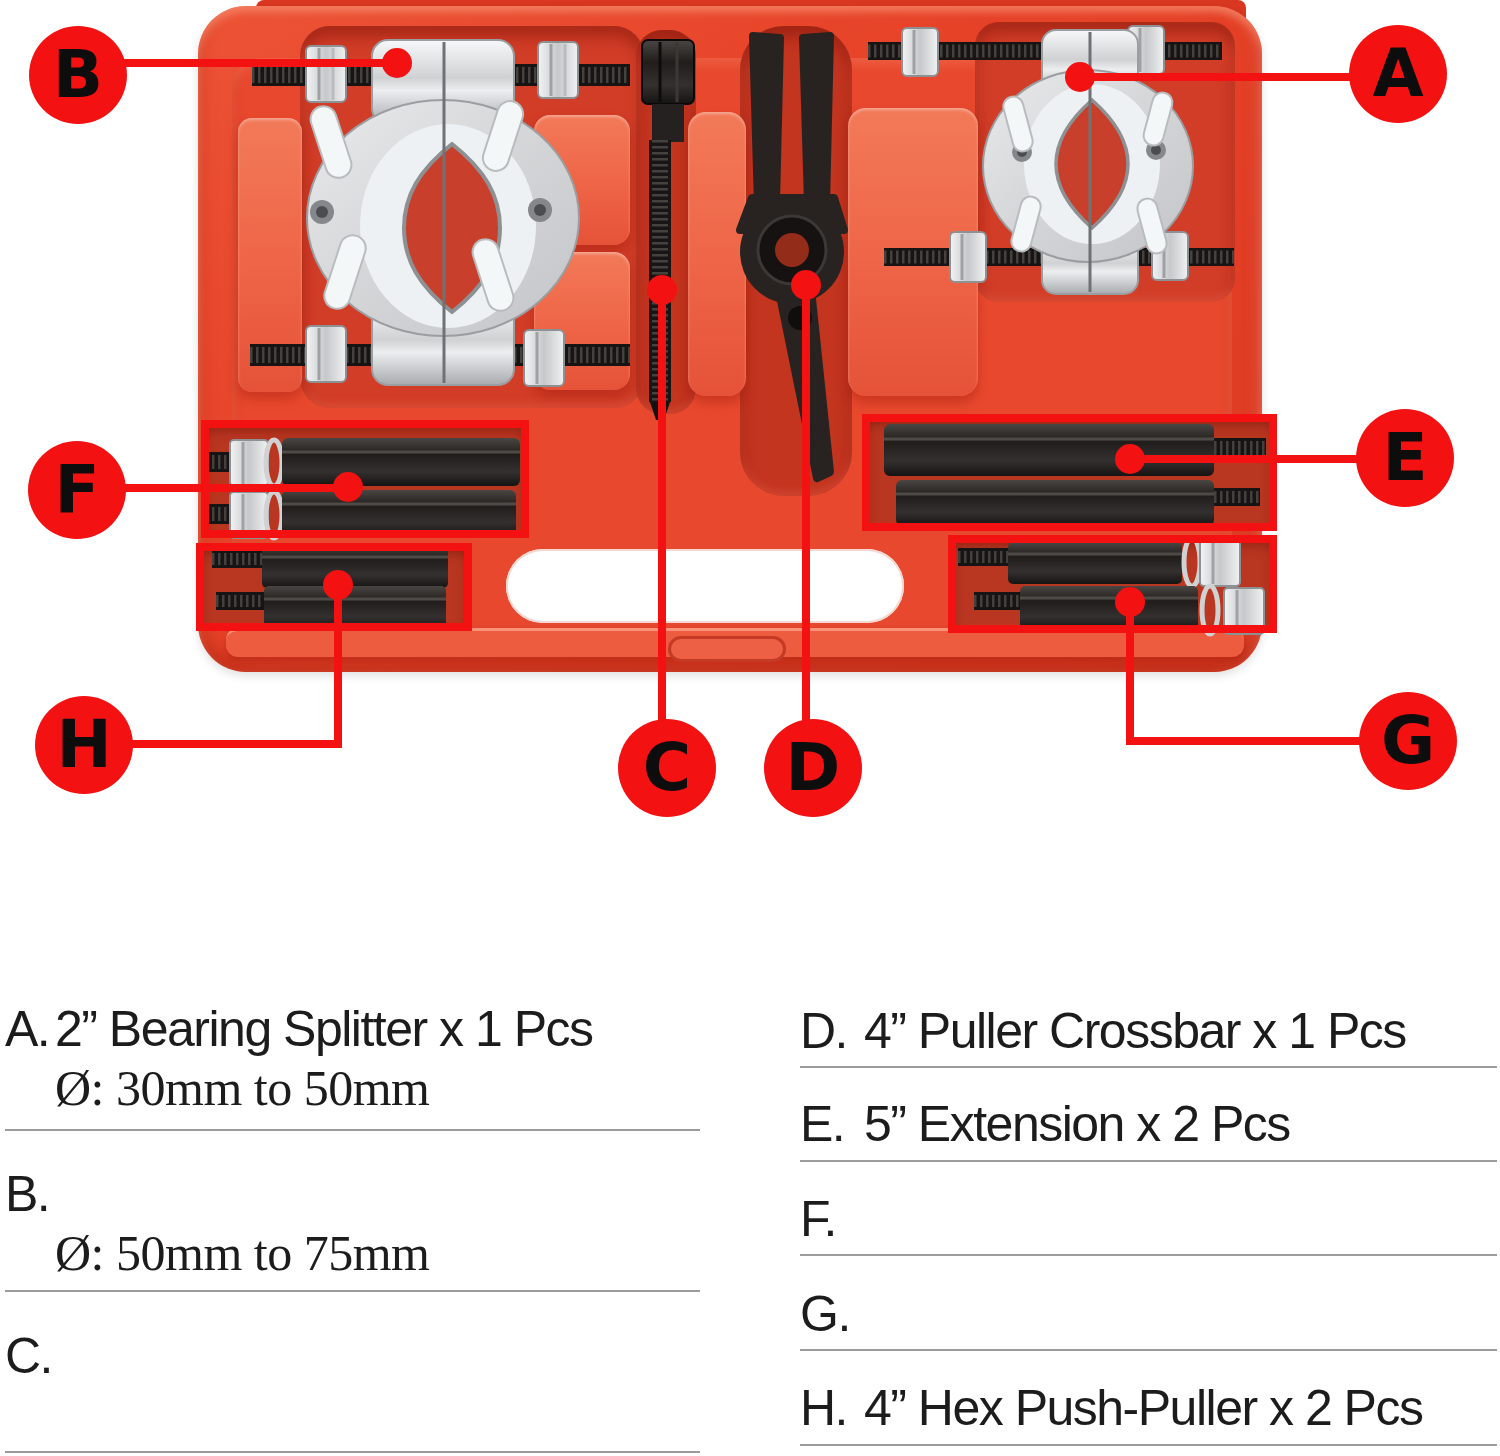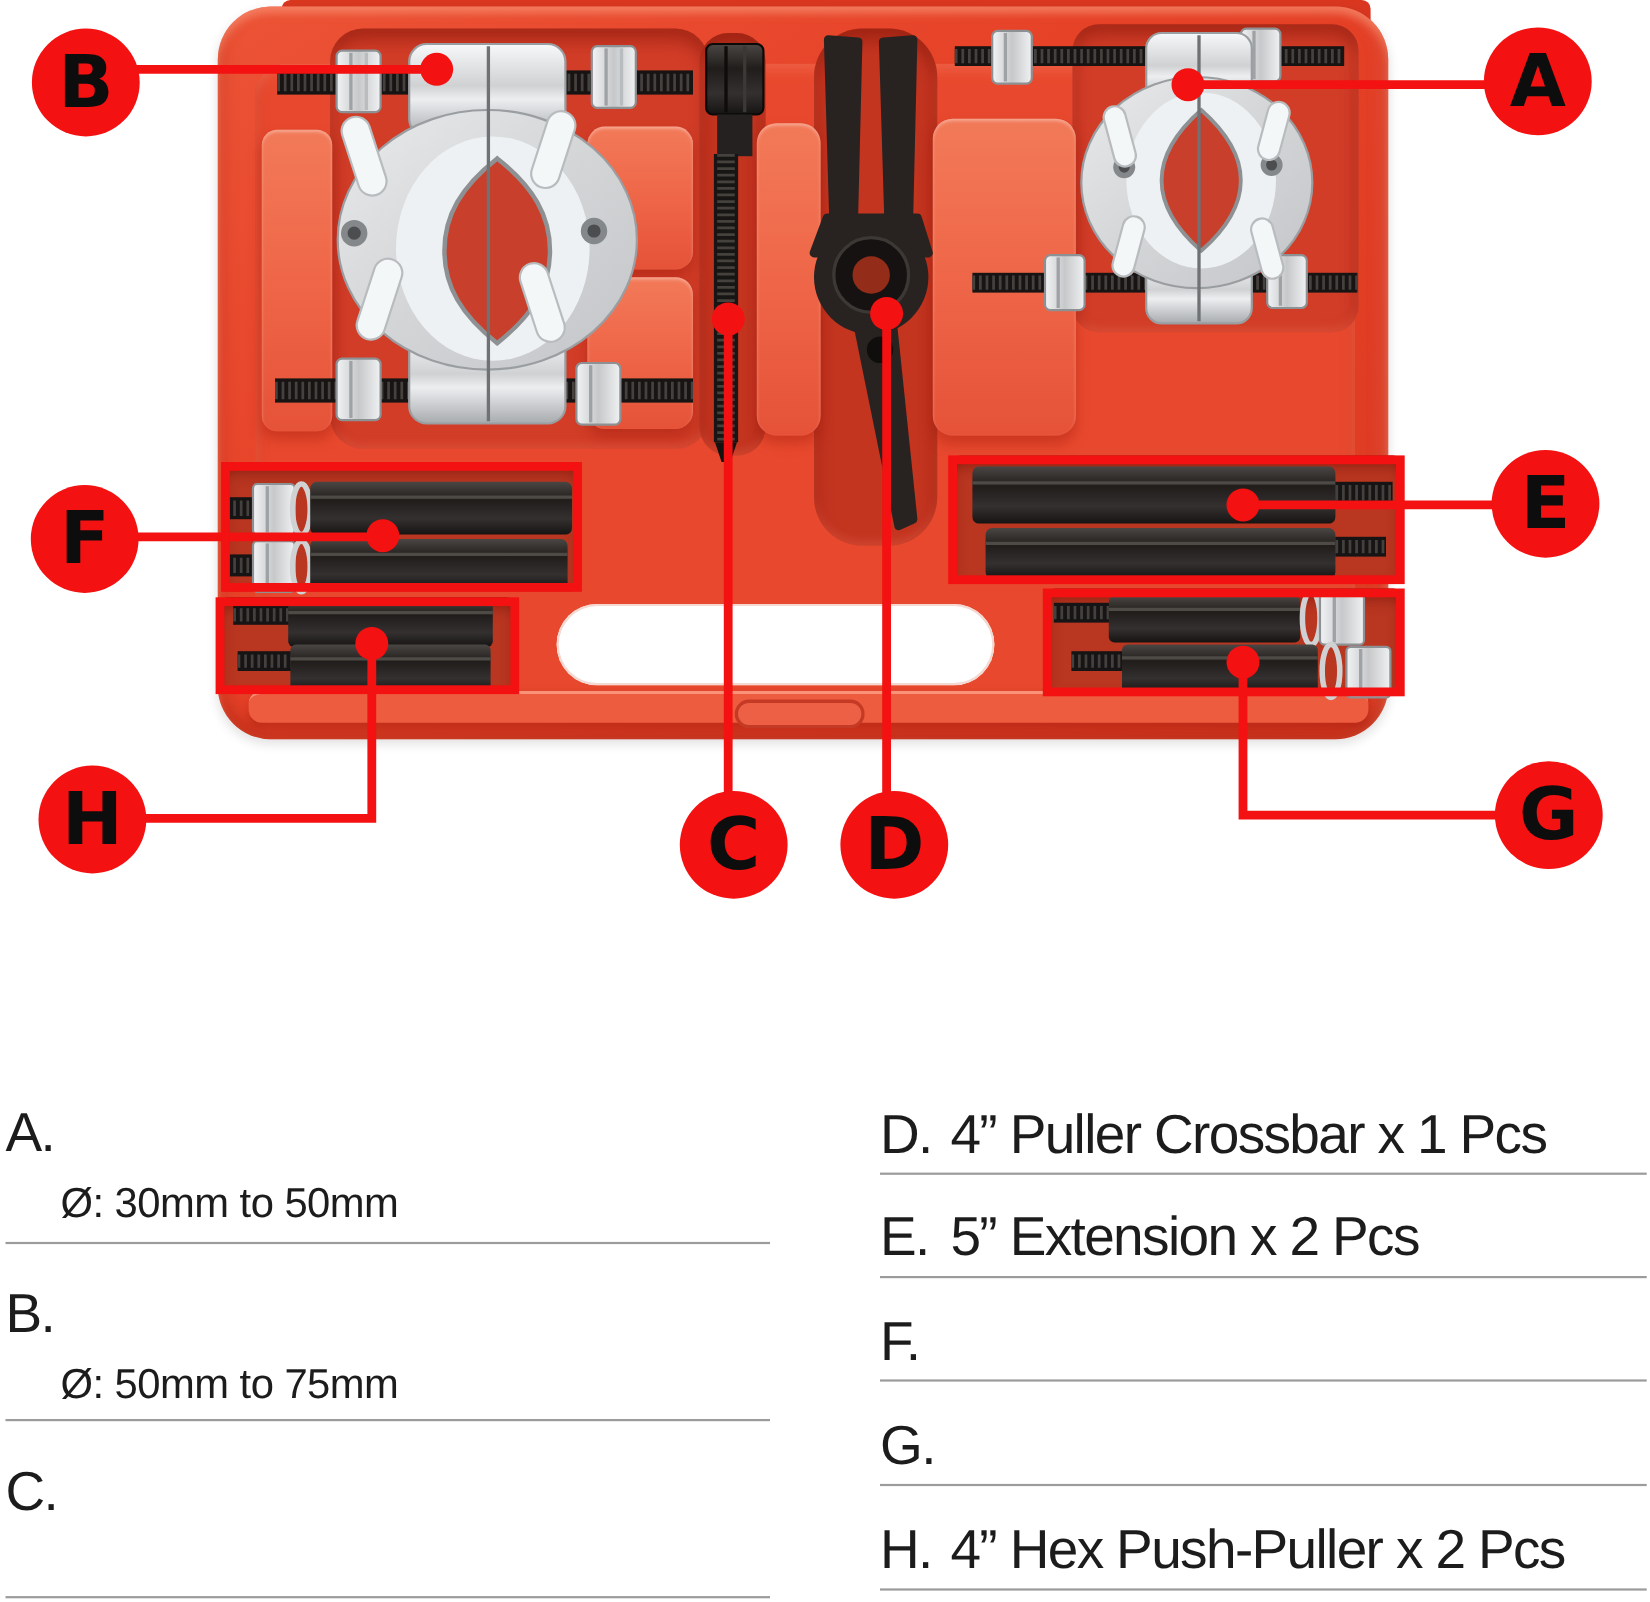--- a/index.html
+++ b/index.html
@@ -52,21 +52,21 @@
 
   
   .legend{position:absolute;left:0;top:880px;width:1500px;height:576px;background:#fff;}
   .li{position:absolute;border-bottom:2px solid #9b9b9b;box-sizing:border-box;color:#1c1c1c;}
   .col-l .li{left:5px;width:695px;}
   .col-r .li{left:800px;width:697px;}
   .row{display:flex;white-space:nowrap;
        font-size:50px;letter-spacing:-1.5px;line-height:1.08;}
   .lbl{width:50px;flex:0 0 auto;}
   .col-r .lbl{width:64px;}
-  .sub{margin-left:50px;margin-top:17px;font-size:38px;letter-spacing:-0.5px;}
+  .sub{margin-left:50px;margin-top:3px;font-size:50px;letter-spacing:-0.5px;font-family:Liberation Serif, serif;}
   .li-l0{top:112px;height:139px;padding-top:10px;}
   .li-l1{top:251px;height:161px;padding-top:36px;}
   .li-l2{top:412px;height:161px;padding-top:37px;}
   .li-r0{top:112px;height:76px;padding-top:12px;}
   .li-r1{top:188px;height:94px;padding-top:29px;}
   .li-r2{top:282px;height:94px;padding-top:30px;}
   .li-r3{top:376px;height:95px;padding-top:31px;}
   .li-r4{top:471px;height:95px;padding-top:30px;}
 </style>
 </head>
@@ -314,20 +314,21 @@
     <div class="co co-h">
         <span>H</span>
       </div>
   </div>
 
   <div class="legend">
     <div class="col-l">
       <div class="li li-l0">
         <div class="row">
             <span class="lbl">A.</span>
+            <span>2” Bearing Splitter x 1 Pcs</span>
           </div>
         <div class="sub">Ø: 30mm to 50mm</div>
       </div>
       <div class="li li-l1">
         <div class="row">
             <span class="lbl">B.</span>
           </div>
         <div class="sub">Ø: 50mm to 75mm</div>
       </div>
       <div class="li li-l2">

